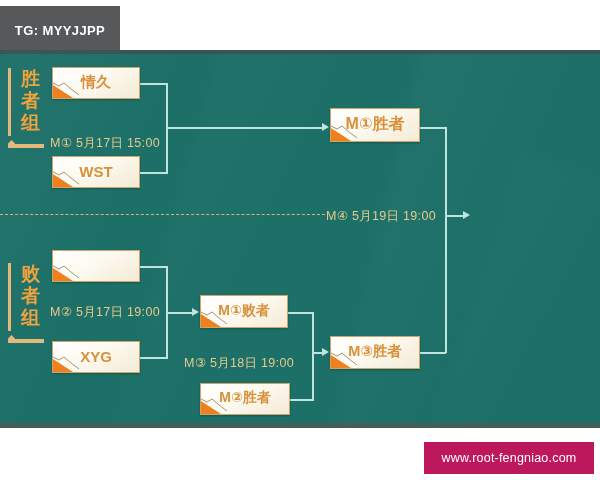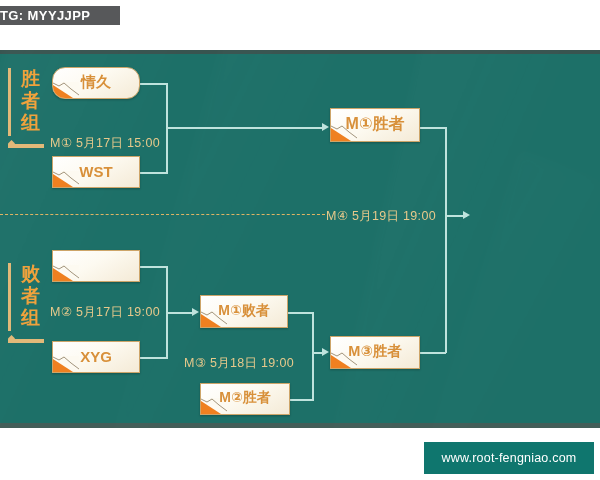--- a/index.html
+++ b/index.html
@@ -1,26 +1,26 @@
 <!DOCTYPE html>
 <html><head>
 <meta charset="utf-8">
 <style>
   html,body{margin:0;padding:0;background:#ffffff;}
   body{width:600px;height:480px;overflow:hidden;position:relative;
        font-family:"Liberation Sans","DejaVu Sans",sans-serif;}
 
   
-  #tg-tag{position:absolute;left:0;top:6px;width:120px;height:19px;
+  #tg-tag{position:absolute;left:0;top:6px;width:120px;height:48px;
           background:#57585a;color:#ffffff;display:flex;align-items:center;
-          font-size:13px;font-weight:bold;letter-spacing:.4px;}
+          justify-content:center;font-size:13px;font-weight:bold;letter-spacing:.4px;}
 
   
   #watermark{position:absolute;left:424px;top:442px;width:170px;height:32px;
-             background:#0f766e;color:#ffffff;display:flex;align-items:center;
+             background:#be185d;color:#ffffff;display:flex;align-items:center;
              justify-content:center;font-size:12.5px;letter-spacing:.2px;}
 
   
   #stage{position:absolute;left:0;top:50px;width:600px;height:378px;
          background:#1d7068;overflow:hidden;}
   #stage .topstrip{position:absolute;left:0;top:0;width:100%;height:4px;
          background:#3d4f4c;opacity:.85;}
   #stage .botstrip{position:absolute;left:0;bottom:0;width:100%;height:5px;
          background:#4a5a57;opacity:.85;}
   
@@ -135,21 +135,21 @@
   <div class="ln h" style="left:420px;top:302px;width:26px;"></div>
   <div class="ln v" style="left:445px;top:165px;height:138px;"></div>
   <div class="ln h" style="left:445px;top:165px;width:22px;"></div>
   <div class="arrow" style="left:463px;top:161px;"></div>
 
   <div class="cap" style="left:50px;top:85px;">M① 5月17日 15:00</div>
   <div class="cap" style="left:50px;top:254px;">M② 5月17日 19:00</div>
   <div class="cap" style="left:184px;top:305px;">M③ 5月18日 19:00</div>
   <div class="cap" style="left:326px;top:158px;">M④ 5月19日 19:00</div>
 
-  <div class="box" style="left:52px;top:17px;width:88px;height:32px;font-size:15px;border-radius:13px;">
+  <div class="box" style="left:52px;top:17px;width:88px;height:32px;font-size:15px;">
     <span class="txt">情久</span>
     <span class="fold">
       <span class="tri"></span>
       <svg class="rip" viewBox="0 0 26 16" preserveAspectRatio="none">
         <polygon points="0,0 26,16 26,0 9,0 5,3 0,0" fill="#fdfaf1"></polygon>
         <polyline points="0,1 6,4 11,1 18,7 26,13" fill="none" stroke="#8a7a5e" stroke-width="0.8"></polyline>
       </svg>
     </span>
   </div>
 

